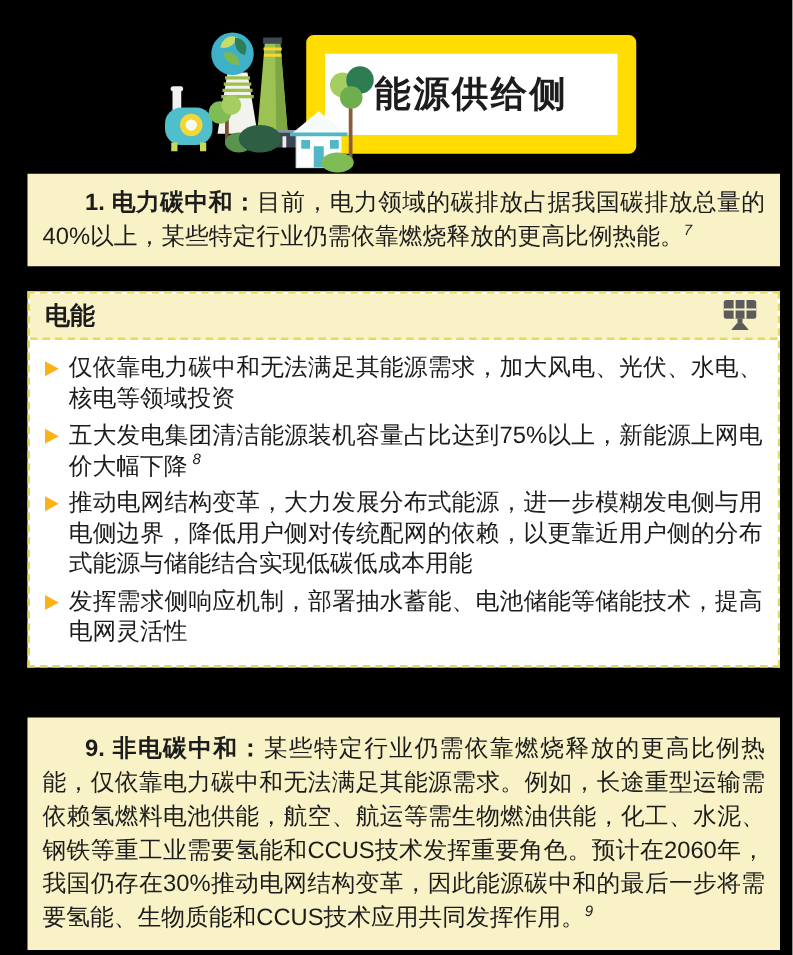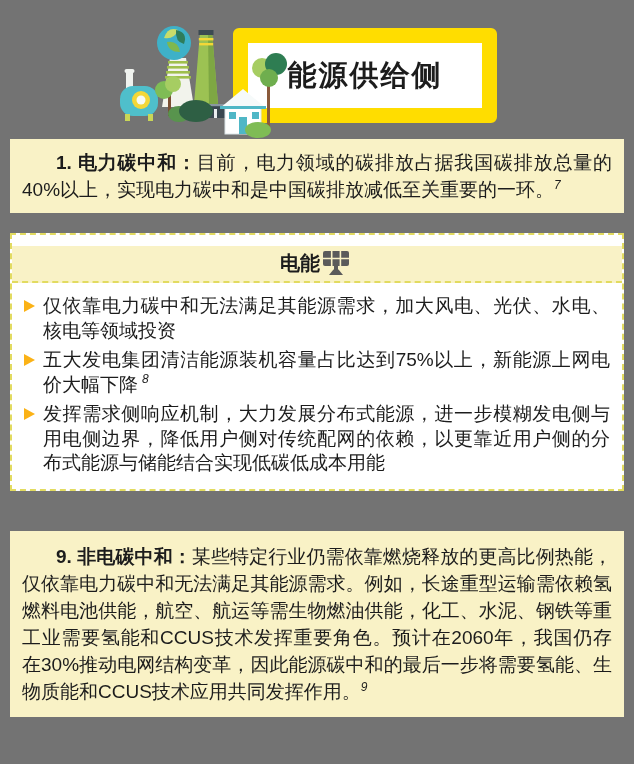--- a/index.html
+++ b/index.html
@@ -6,21 +6,21 @@
     --frame_yellow:#FFDD00;
     --highlight_bg:#F9F2C6;
     --dashed_border:#E2DB60;
     --bullet_orange:#FBB216;
     --text_color:#1C1C1C;
     --icon_gray:#5B5B5B;
   }
   *{margin:0;padding:0;box-sizing:border-box;}
   html,body{background:#fff;}
   body{font-family:"Liberation Sans","DejaVu Sans",sans-serif;color:var(--text_color);}
-  .page{position:relative;width:634px;height:764px;background:#737373;overflow:hidden;}
+  .page{position:relative;width:634px;height:764px;background:#000000;overflow:hidden;padding-left:12px;}
 
   
   .header{position:relative;height:139px;}
   .title-frame{
     position:absolute;left:233px;top:28px;width:264px;height:95px;
     border:15px solid var(--frame_yellow);border-radius:6px;background:#fff;
     display:flex;align-items:center;justify-content:center;z-index:1;
   }
   .title-frame .title{font-size:29px;font-weight:bold;letter-spacing:2px;white-space:nowrap;}
   .illustration{position:absolute;left:112px;top:18px;width:180px;height:122px;z-index:2;}
@@ -30,24 +30,23 @@
     margin:0 10px;background:var(--highlight_bg);
     padding:10px 12px;font-size:19px;line-height:27px;text-align:justify;
   }
   .block .lead{font-weight:bold;margin-left:34px;}
   sup.fn{font-size:12px;font-style:italic;line-height:0;vertical-align:super;}
   sup.fn.spaced{margin-left:4px;}
 
   
   .power-box{margin:20px 10px 0;border:2px dashed var(--dashed_border);background:#fff;}
   .power-header{
-    display:flex;align-items:center;justify-content:center;
+    display:flex;align-items:center;justify-content:space-between;
     background:var(--highlight_bg);border-bottom:2px dashed var(--dashed_border);
     padding:4px 14px 4px 12px;
-    margin-top:11px;
   }
   .power-title{font-size:20px;font-weight:bold;}
   .power-body{background:#fff;padding:6px 12px 8px;}
   .bullet-row{display:flex;gap:8px;margin:5px 0;font-size:19px;line-height:24.5px;text-align:justify;}
   .tri{
     flex:0 0 auto;width:0;height:0;margin-top:6px;
     border-left:11px solid var(--bullet_orange);
     border-top:6px solid transparent;border-bottom:6px solid transparent;
   }
 
@@ -128,21 +127,21 @@
         <rect x="155" y="58" width="3" height="57" fill="#8A5A3B"></rect>
         <circle cx="150" cy="50" r="10" fill="#A6CD62"></circle>
         <circle cx="164" cy="46" r="11" fill="#2E7D52"></circle>
         <circle cx="157" cy="60" r="9" fill="#6FAE4E"></circle>
         <ellipse cx="146" cy="112" rx="13" ry="8" fill="#7FBC55"></ellipse>
       </g>
     </svg>
   </div>
 
   <div class="block section1">
-    <span class="lead">1. 电力碳中和：</span><span>目前，电力领域的碳排放占据我国碳排放总量的40%以上，实现电力碳中和是中国碳排放减低至关重要的一环。</span><sup class="fn">7</sup>
+    <span class="lead">1. 电力碳中和：</span><span>目前，电力领域的碳排放占据我国碳排放总量的40%以上，某些特定行业仍需依靠燃烧释放的更高比例热能。</span><sup class="fn">7</sup>
   </div>
 
   <div class="power-box">
     <div class="power-header">
       <span class="power-title">电能</span>
       <svg width="32" height="27" viewBox="0 0 32 27" xmlns="http://www.w3.org/2000/svg">
         <rect x="3" y="1" width="26" height="15" rx="2" fill="#5B5B5B"></rect>
         <path d="M11.7,1 V16 M20.4,1 V16 M3,8.5 H29" stroke="#F9F2C6" stroke-width="1.6" fill="none"></path>
         <rect x="14" y="16" width="4" height="4" fill="#5B5B5B"></rect>
         <path d="M9,25 h14 l-4.5,-5.5 h-5 z" fill="#5B5B5B"></path>
@@ -152,21 +151,25 @@
       <div class="bullet-row">
         <span class="tri"></span>
         <span>仅依靠电力碳中和无法满足其能源需求，加大风电、光伏、水电、核电等领域投资</span>
       </div>
       <div class="bullet-row">
         <span class="tri"></span>
         <span><span>五大发电集团清洁能源装机容量占比达到75%以上，新能源上网电价大幅下降</span><sup class="fn spaced">8</sup></span>
       </div>
       <div class="bullet-row">
         <span class="tri"></span>
-        <span>发挥需求侧响应机制，大力发展分布式能源，进一步模糊发电侧与用电侧边界，降低用户侧对传统配网的依赖，以更靠近用户侧的分布式能源与储能结合实现低碳低成本用能</span>
+        <span>推动电网结构变革，大力发展分布式能源，进一步模糊发电侧与用电侧边界，降低用户侧对传统配网的依赖，以更靠近用户侧的分布式能源与储能结合实现低碳低成本用能</span>
+      </div>
+      <div class="bullet-row">
+        <span class="tri"></span>
+        <span>发挥需求侧响应机制，部署抽水蓄能、电池储能等储能技术，提高电网灵活性</span>
       </div>
     </div>
   </div>
 
   <div class="block section2">
     <span class="lead">9. 非电碳中和：</span><span>某些特定行业仍需依靠燃烧释放的更高比例热能，仅依靠电力碳中和无法满足其能源需求。例如，长途重型运输需依赖氢燃料电池供能，航空、航运等需生物燃油供能，化工、水泥、钢铁等重工业需要氢能和CCUS技术发挥重要角色。预计在2060年，我国仍存在30%推动电网结构变革，因此能源碳中和的最后一步将需要氢能、生物质能和CCUS技术应用共同发挥作用。</span><sup class="fn">9</sup>
   </div>
 
 </div>
 

